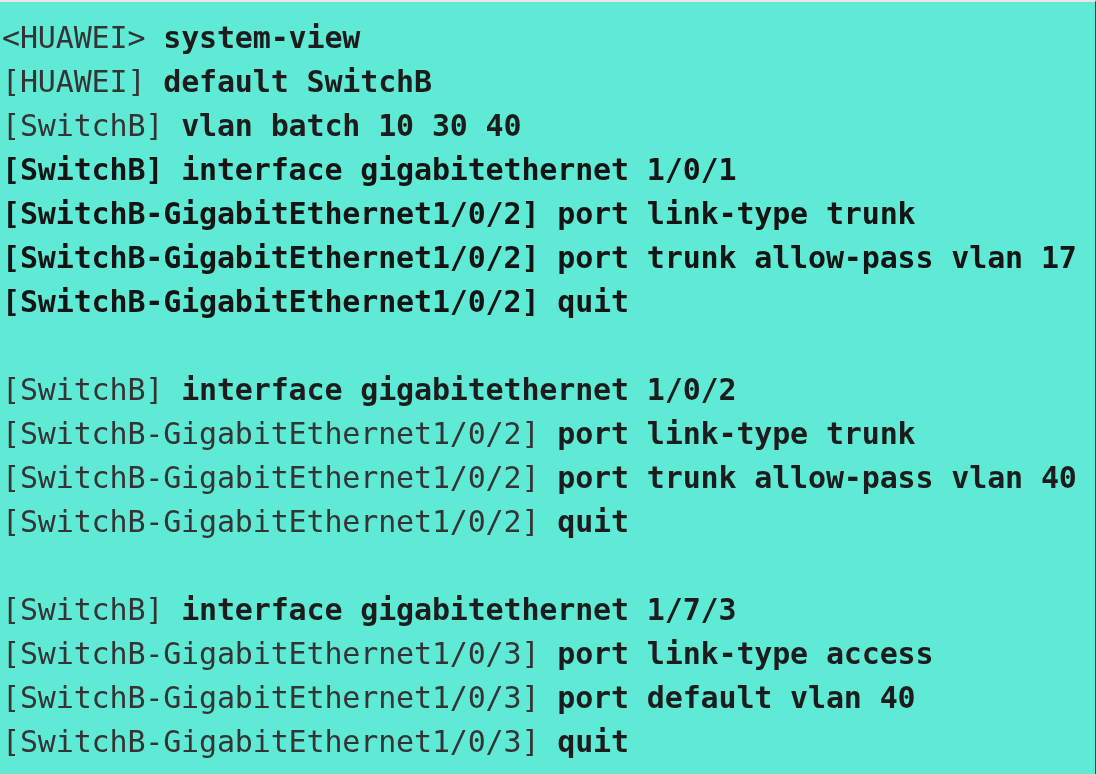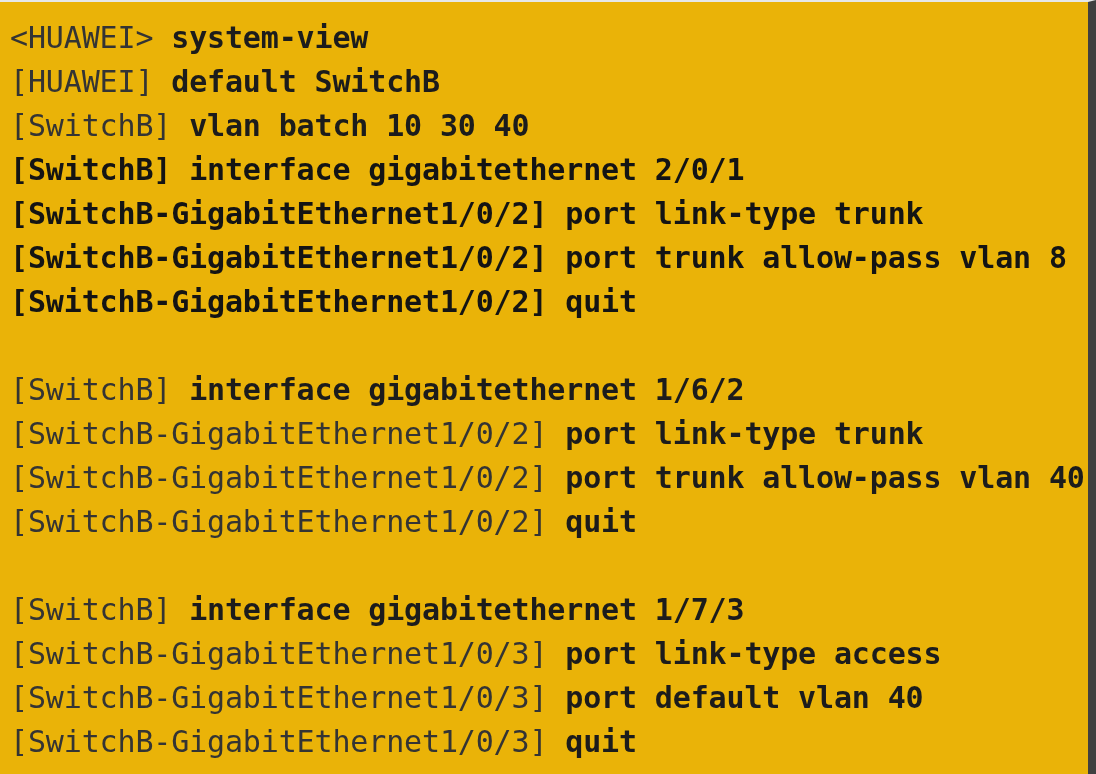--- a/index.html
+++ b/index.html
@@ -12,25 +12,25 @@
     height: 774px;
     background: #dcdee0;
     font-family: "DejaVu Sans Mono", "Liberation Mono", monospace;
     overflow: hidden;
   }
 
   #terminal {
     position: relative;
     width: 1096px;
     height: 774px;
-    background: #eab308;
+    background: #5eead4;
     box-sizing: border-box;
     border-top: 2px solid #e6e8e9;
-    border-right: 8px solid #404040;
-    padding: 14px 0 0 10px;
+    border-right: 1px solid #404040;
+    padding: 14px 0 0 2px;
   }
 
   .line {
     height: 44px;
     line-height: 44px;
     font-size: 30px;
     letter-spacing: -0.15px;
     color: #2b2b2b;
     white-space: pre;
     font-family: "DejaVu Sans Mono", "Liberation Mono", monospace;
@@ -60,26 +60,26 @@
     color: #141414;
   }
 </style>
 </head>
 <body>
 
 <div id="terminal">
     <div class="line"><span class="prompt">&lt;HUAWEI&gt; </span><span class="cmd">system-view</span></div>
     <div class="line"><span class="prompt">[HUAWEI] </span><span class="cmd">default SwitchB</span></div>
     <div class="line"><span class="prompt">[SwitchB] </span><span class="cmd">vlan batch 10 30 40</span></div>
-    <div class="line allbold"><span class="prompt">[SwitchB] </span><span class="cmd">interface gigabitethernet 2/0/1</span></div>
+    <div class="line allbold"><span class="prompt">[SwitchB] </span><span class="cmd">interface gigabitethernet 1/0/1</span></div>
     <div class="line allbold"><span class="prompt">[SwitchB-GigabitEthernet1/0/2] </span><span class="cmd">port link-type trunk</span></div>
-    <div class="line allbold"><span class="prompt">[SwitchB-GigabitEthernet1/0/2] </span><span class="cmd">port trunk allow-pass vlan 8</span></div>
+    <div class="line allbold"><span class="prompt">[SwitchB-GigabitEthernet1/0/2] </span><span class="cmd">port trunk allow-pass vlan 17</span></div>
     <div class="line allbold"><span class="prompt">[SwitchB-GigabitEthernet1/0/2] </span><span class="cmd">quit</span></div>
     <div class="line blank"></div>
-    <div class="line"><span class="prompt">[SwitchB] </span><span class="cmd">interface gigabitethernet 1/6/2</span></div>
+    <div class="line"><span class="prompt">[SwitchB] </span><span class="cmd">interface gigabitethernet 1/0/2</span></div>
     <div class="line"><span class="prompt">[SwitchB-GigabitEthernet1/0/2] </span><span class="cmd">port link-type trunk</span></div>
     <div class="line"><span class="prompt">[SwitchB-GigabitEthernet1/0/2] </span><span class="cmd">port trunk allow-pass vlan 40</span></div>
     <div class="line"><span class="prompt">[SwitchB-GigabitEthernet1/0/2] </span><span class="cmd">quit</span></div>
     <div class="line blank"></div>
     <div class="line"><span class="prompt">[SwitchB] </span><span class="cmd">interface gigabitethernet 1/7/3</span></div>
     <div class="line"><span class="prompt">[SwitchB-GigabitEthernet1/0/3] </span><span class="cmd">port link-type access</span></div>
     <div class="line"><span class="prompt">[SwitchB-GigabitEthernet1/0/3] </span><span class="cmd">port default vlan 40</span></div>
     <div class="line"><span class="prompt">[SwitchB-GigabitEthernet1/0/3] </span><span class="cmd">quit</span></div>
   </div>
 

